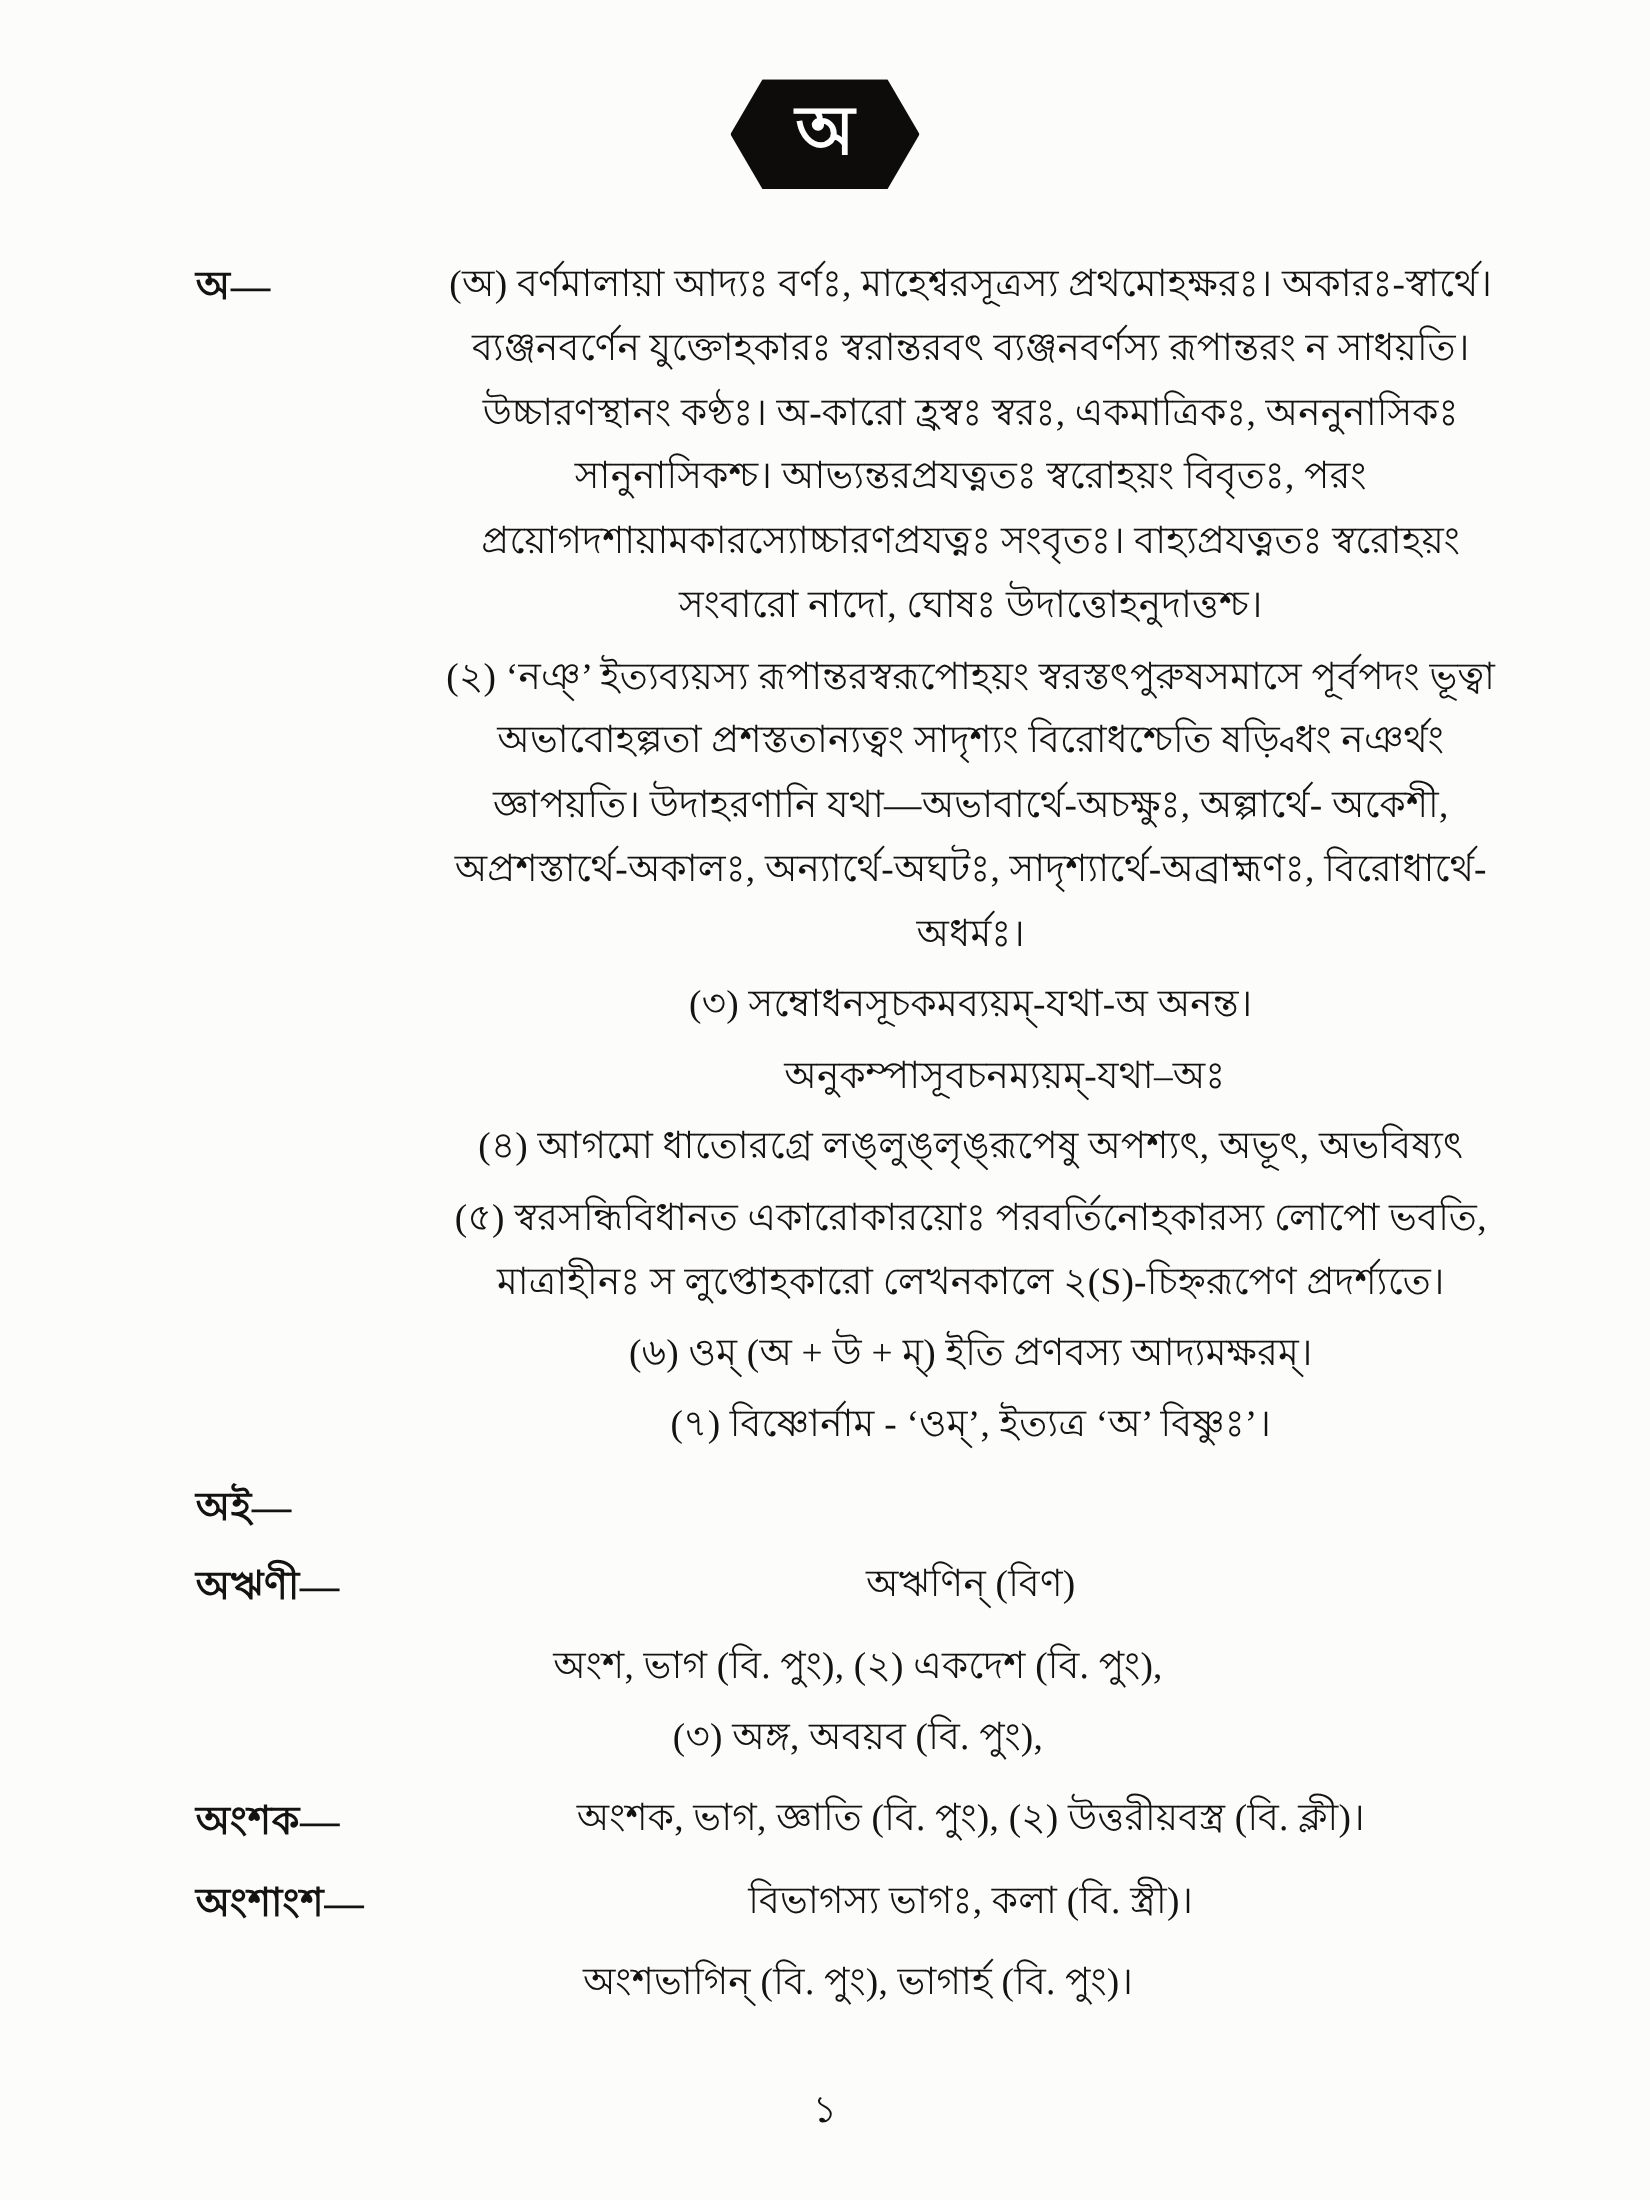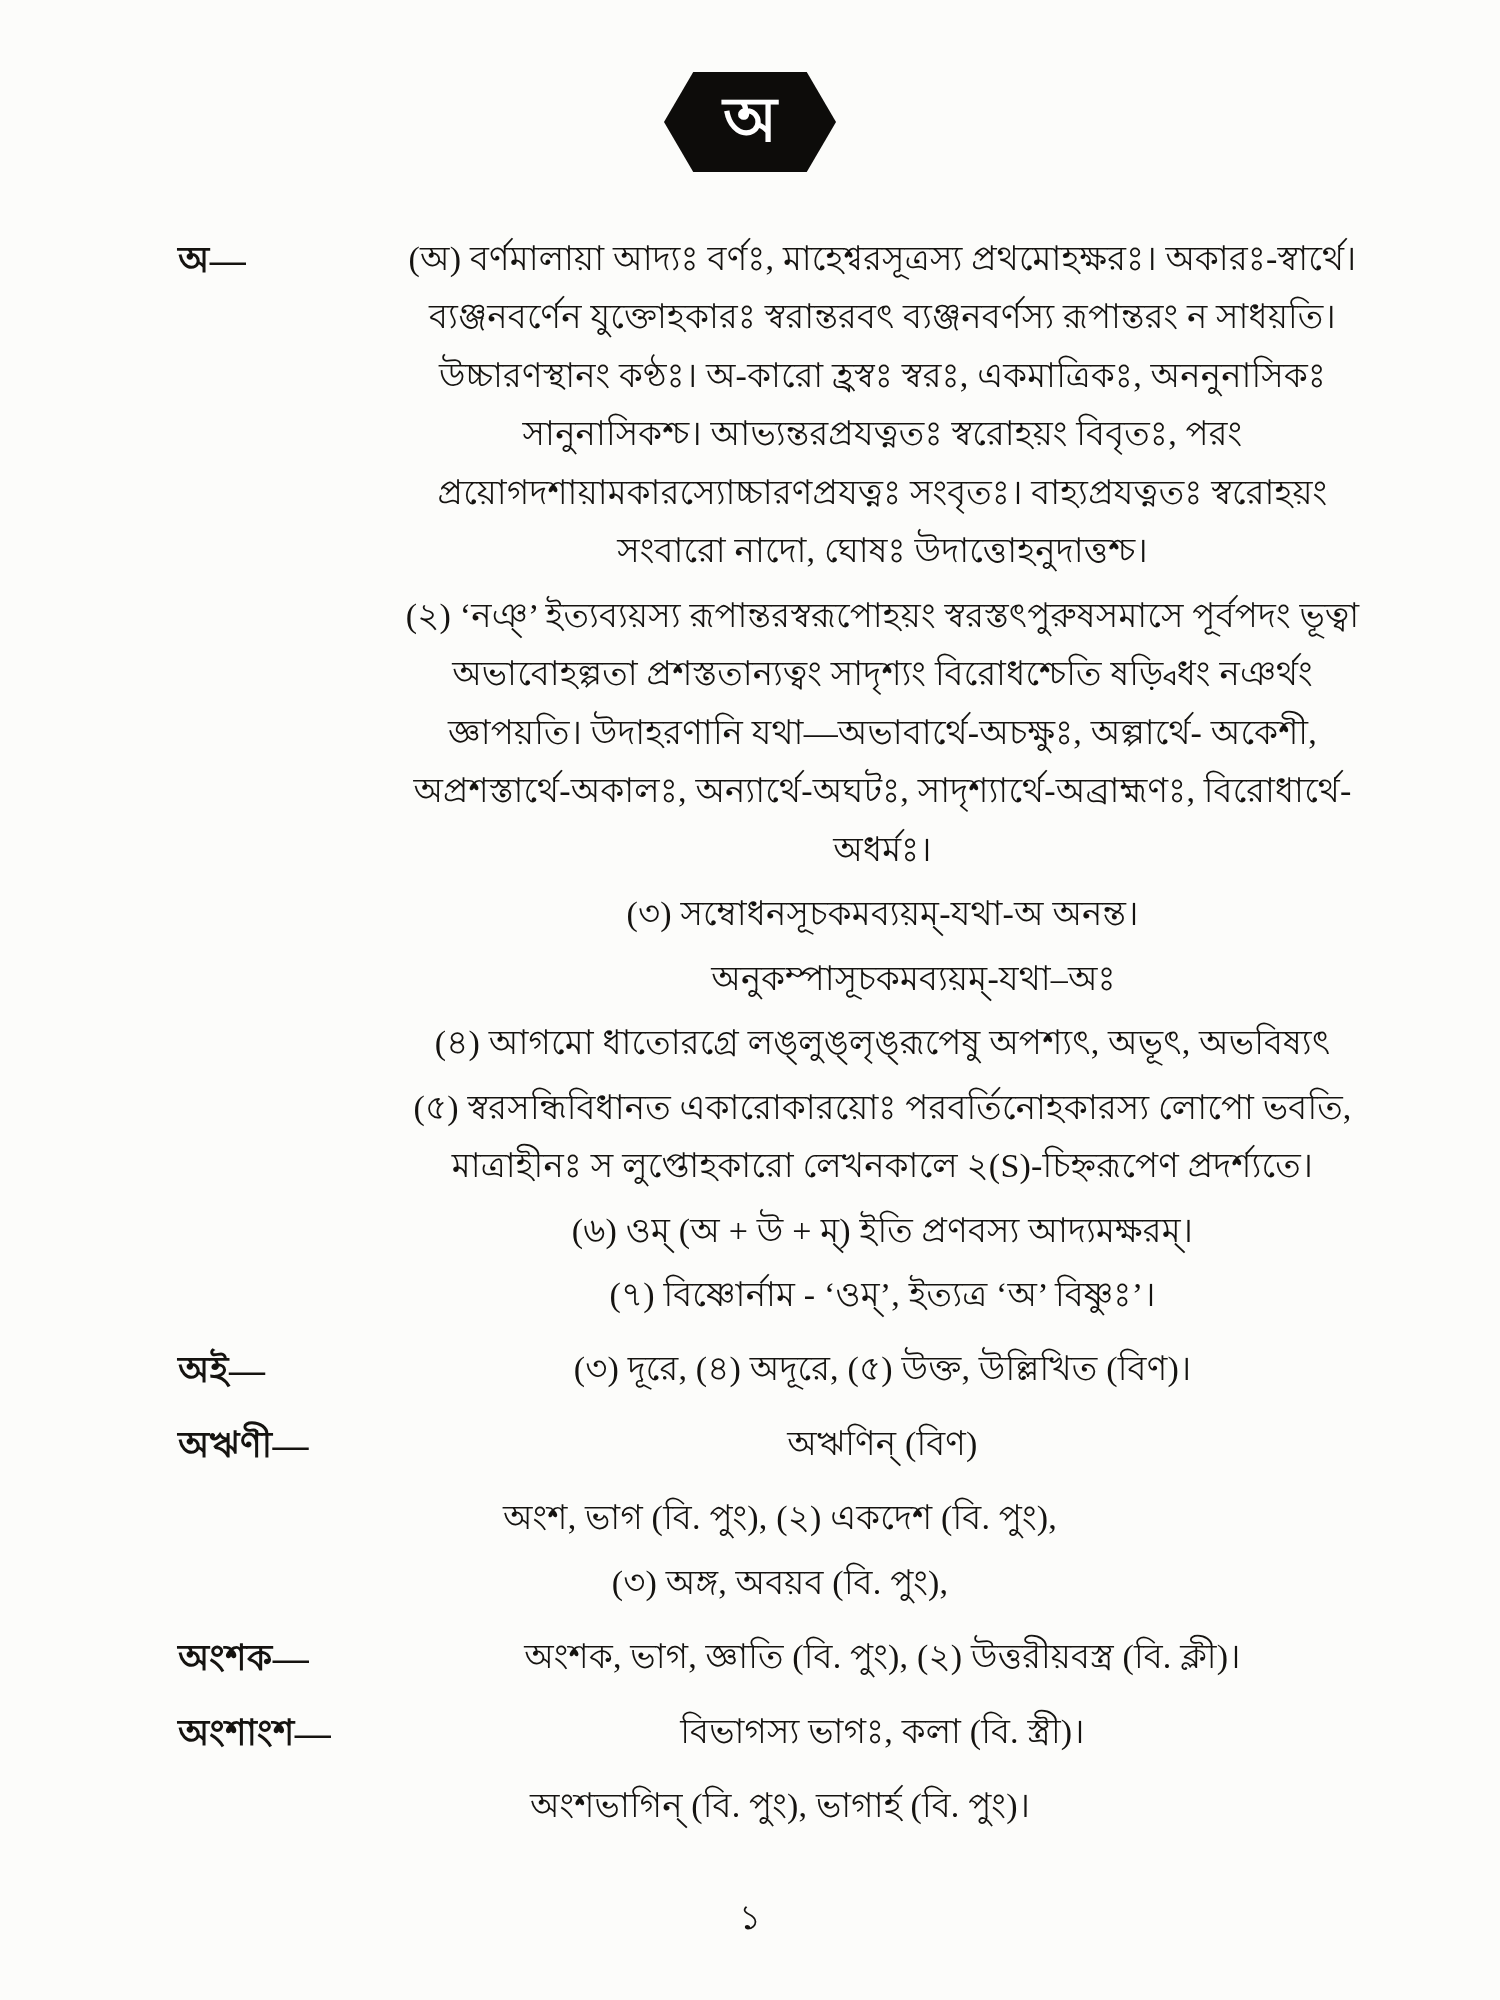--- a/index.html
+++ b/index.html
@@ -111,31 +111,30 @@
     </div>
   </div>
 
   <div class="entries" id="entries">
       <div class="entry">
         <div class="headword">অ—</div>
         <div class="definition">
           <p class="def-para">(অ) বর্ণমালায়া আদ্যঃ বর্ণঃ, মাহেশ্বরসূত্রস্য প্রথমোহক্ষরঃ। অকারঃ-স্বার্থে। ব্যঞ্জনবর্ণেন যুক্তোহকারঃ স্বরান্তরবৎ ব্যঞ্জনবর্ণস্য রূপান্তরং ন সাধয়তি। উচ্চারণস্থানং কণ্ঠঃ। অ-কারো হ্রস্বঃ স্বরঃ, একমাত্রিকঃ, অননুনাসিকঃ সানুনাসিকশ্চ। আভ্যন্তরপ্রযত্নতঃ স্বরোহয়ং বিবৃতঃ, পরং প্রয়োগদশায়ামকারস্যোচ্চারণপ্রযত্নঃ সংবৃতঃ। বাহ্যপ্রযত্নতঃ স্বরোহয়ং সংবারো নাদো, ঘোষঃ উদাত্তোহনুদাত্তশ্চ।</p>
           <p class="def-para">(২) ‘নঞ্’ ইত্যব্যয়স্য রূপান্তরস্বরূপোহয়ং স্বরস্তৎপুরুষসমাসে পূর্বপদং ভূত্বা অভাবোহল্পতা প্রশস্ততান্যত্বং সাদৃশ্যং বিরোধশ্চেতি ষড়্বিধং নঞর্থং জ্ঞাপয়তি। উদাহরণানি যথা—অভাবার্থে-অচক্ষুঃ, অল্পার্থে- অকেশী, অপ্রশস্তার্থে-অকালঃ, অন্যার্থে-অঘটঃ, সাদৃশ্যার্থে-অব্রাহ্মণঃ, বিরোধার্থে-অধর্মঃ।</p>
           <p class="def-para">(৩) সম্বোধনসূচকমব্যয়ম্-যথা-অ অনন্ত।</p>
-          <p class="def-para indent">অনুকম্পাসূচকমব্যয়ম্-যথা–অঃ</p>
+          <p class="def-para indent">অনুকম্পাসূবচনম্যয়ম্-যথা–অঃ</p>
           <p class="def-para">(৪) আগমো ধাতোরগ্রে লঙ্‌লুঙ্‌লৃঙ্‌রূপেষু অপশ্যৎ, অভূৎ, অভবিষ্যৎ</p>
           <p class="def-para">(৫) স্বরসন্ধিবিধানত একারোকারয়োঃ পরবর্তিনোহকারস্য লোপো ভবতি, মাত্রাহীনঃ স লুপ্তোহকারো লেখনকালে ২(S)-চিহ্নরূপেণ প্রদর্শ্যতে।</p>
           <p class="def-para">(৬) ওম্ (অ + উ + ম্) ইতি প্রণবস্য আদ্যমক্ষরম্।</p>
           <p class="def-para">(৭) বিষ্ণোর্নাম - ‘ওম্’, ইত্যত্র ‘অ’ বিষ্ণুঃ’।</p>
         </div>
       </div>
       <div class="entry">
         <div class="headword">অই—</div>
         <div class="definition">
-          <p class="def-para">(৩) দূরে, (৪) অদূরে, (৫) উক্ত, উল্লিখিত (বিণ)।</p>
         </div>
       </div>
       <div class="entry">
         <div class="headword">অঋণী—</div>
         <div class="definition">
           <p class="def-para">অঋণিন্ (বিণ)</p>
         </div>
       </div>
       <div class="entry">
         <div class="definition">

